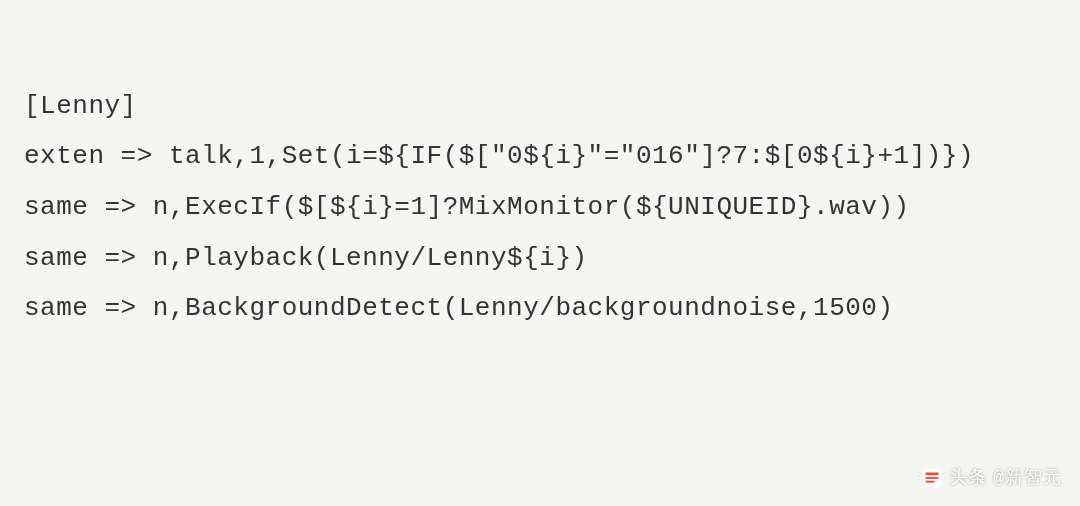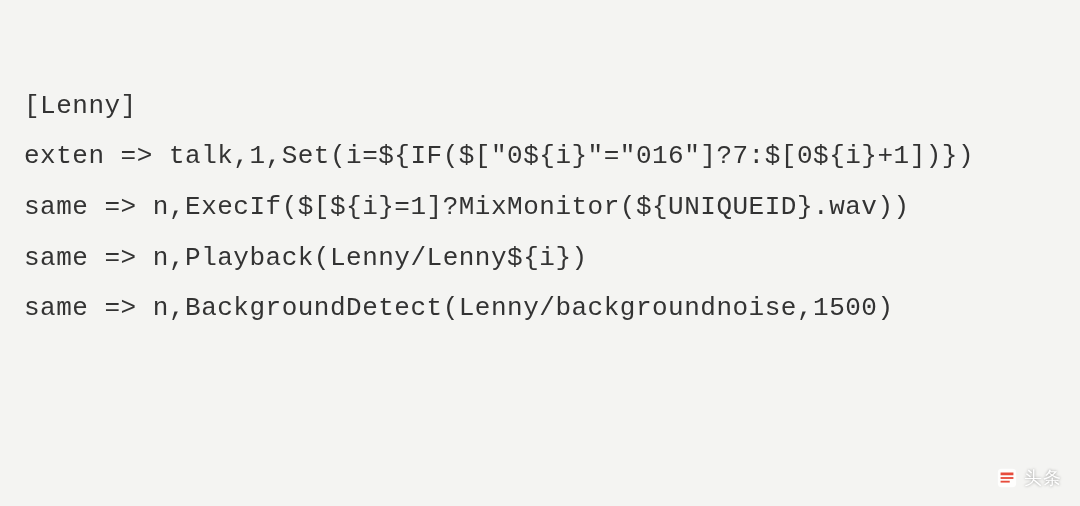--- a/index.html
+++ b/index.html
@@ -20,21 +20,21 @@
       line-height: 1.95;
     }
     .code-block {
       white-space: pre-wrap;
       word-break: break-all;
     }
     .watermark {
       position: absolute;
       bottom: 10px;
       right: 18px;
-      font-family: Liberation Sans, sans-serif;
+      font-family: Liberation Mono, monospace;
       font-size: 18px;
       color: #fff;
       letter-spacing: 1px;
       text-shadow: 0 0 3px rgba(0,0,0,0.4);
       display: flex;
       align-items: center;
       gap: 6px;
     }
     .watermark-icon {
       width: 22px;
@@ -58,13 +58,14 @@
 <div class="watermark">
   <span class="watermark-icon">
     <svg viewBox="0 0 24 24" width="22" height="22">
       <rect x="2" y="2" width="20" height="20" rx="4" fill="#fff" opacity="0.85"></rect>
       <rect x="5" y="6" width="14" height="3" fill="#e74c3c"></rect>
       <rect x="5" y="11" width="14" height="2" fill="#e74c3c"></rect>
       <rect x="5" y="15" width="10" height="2" fill="#e74c3c"></rect>
     </svg>
   </span>
   <span>头条</span>
+  <span>@新智元</span>
 </div>
 
 </body></html>

